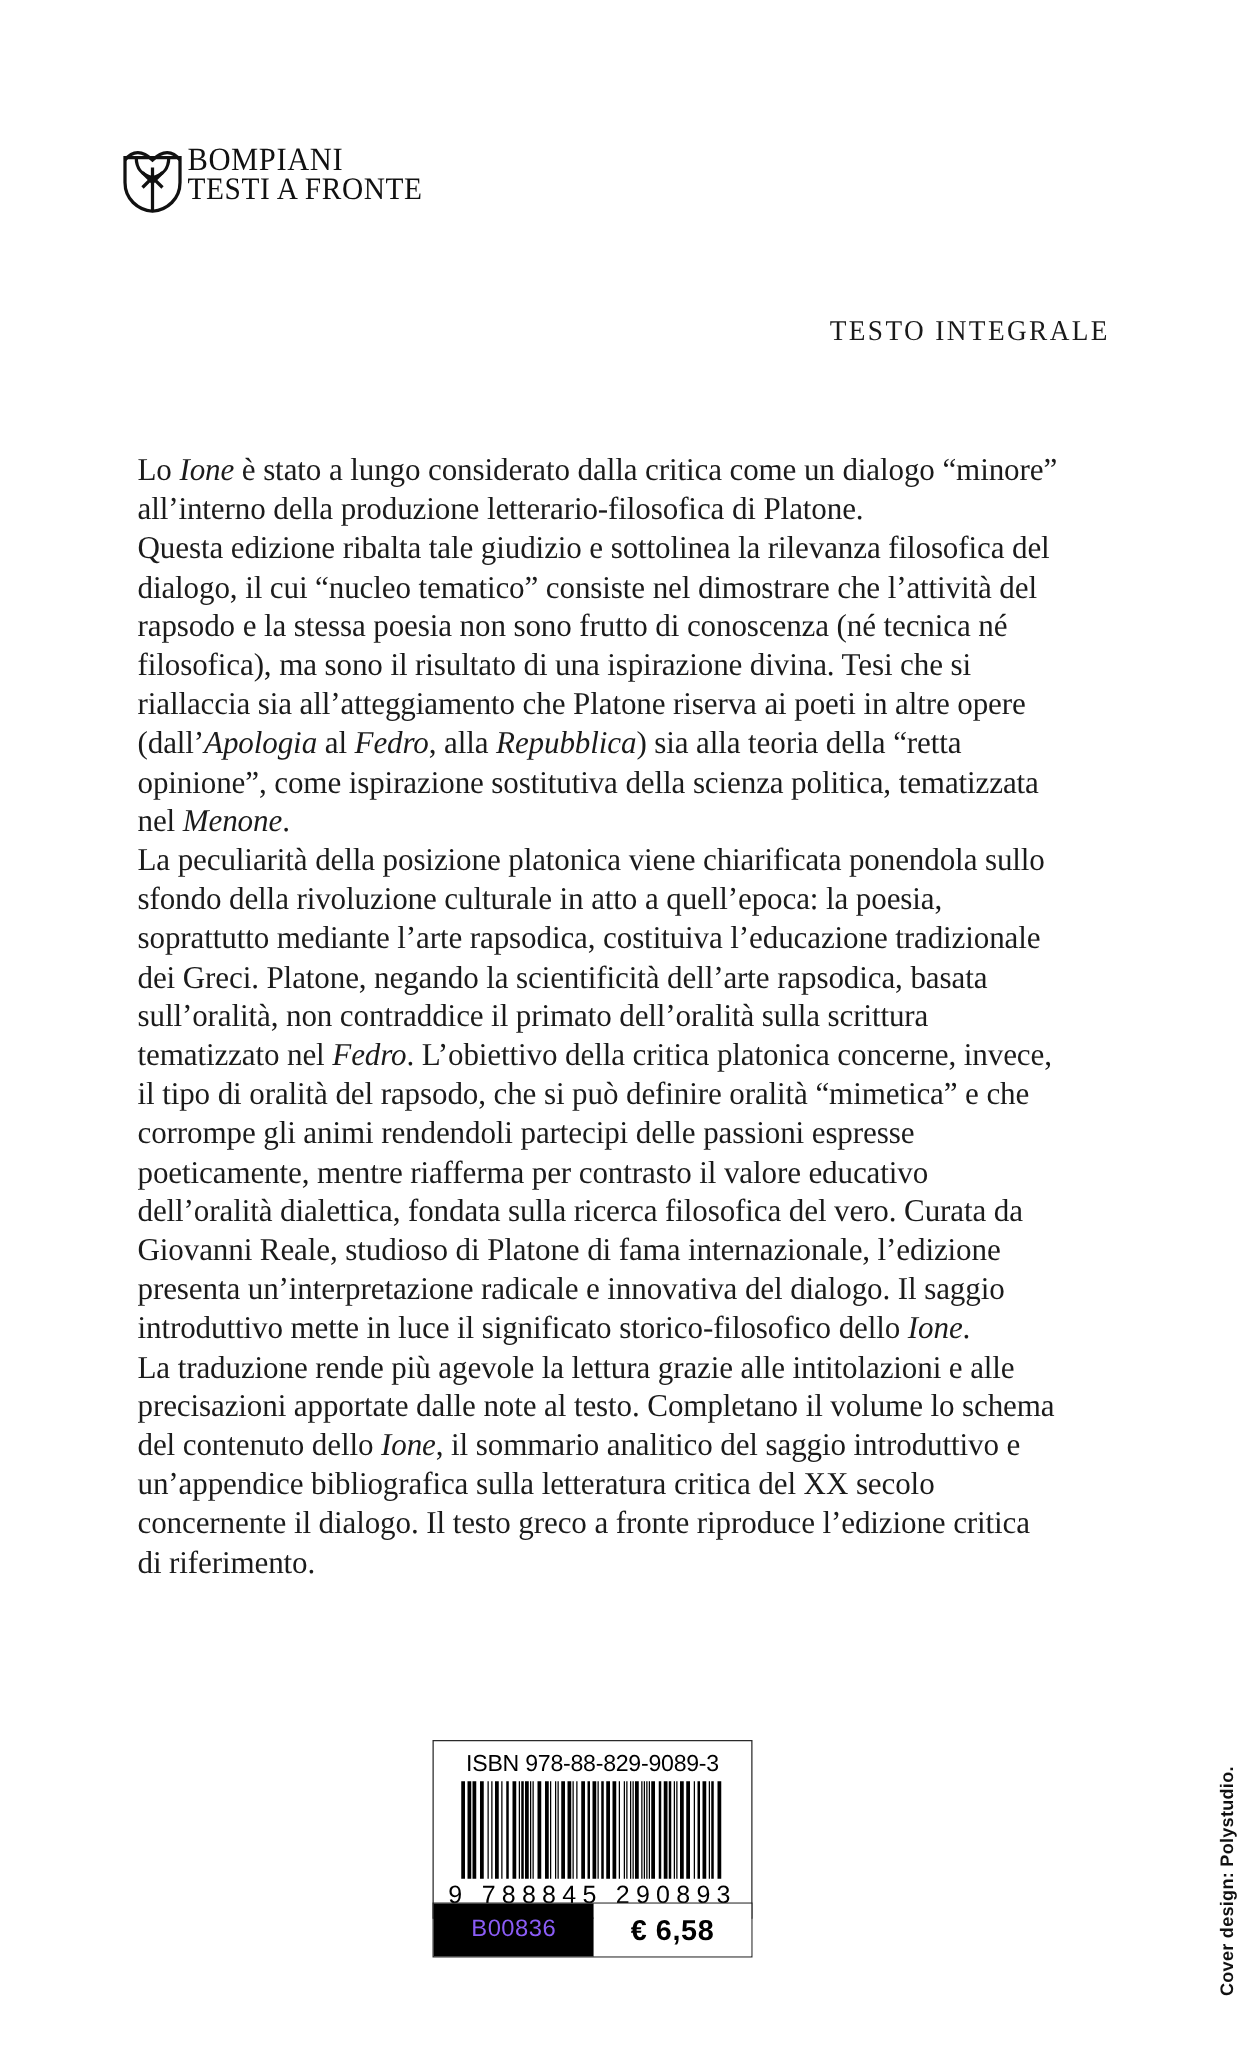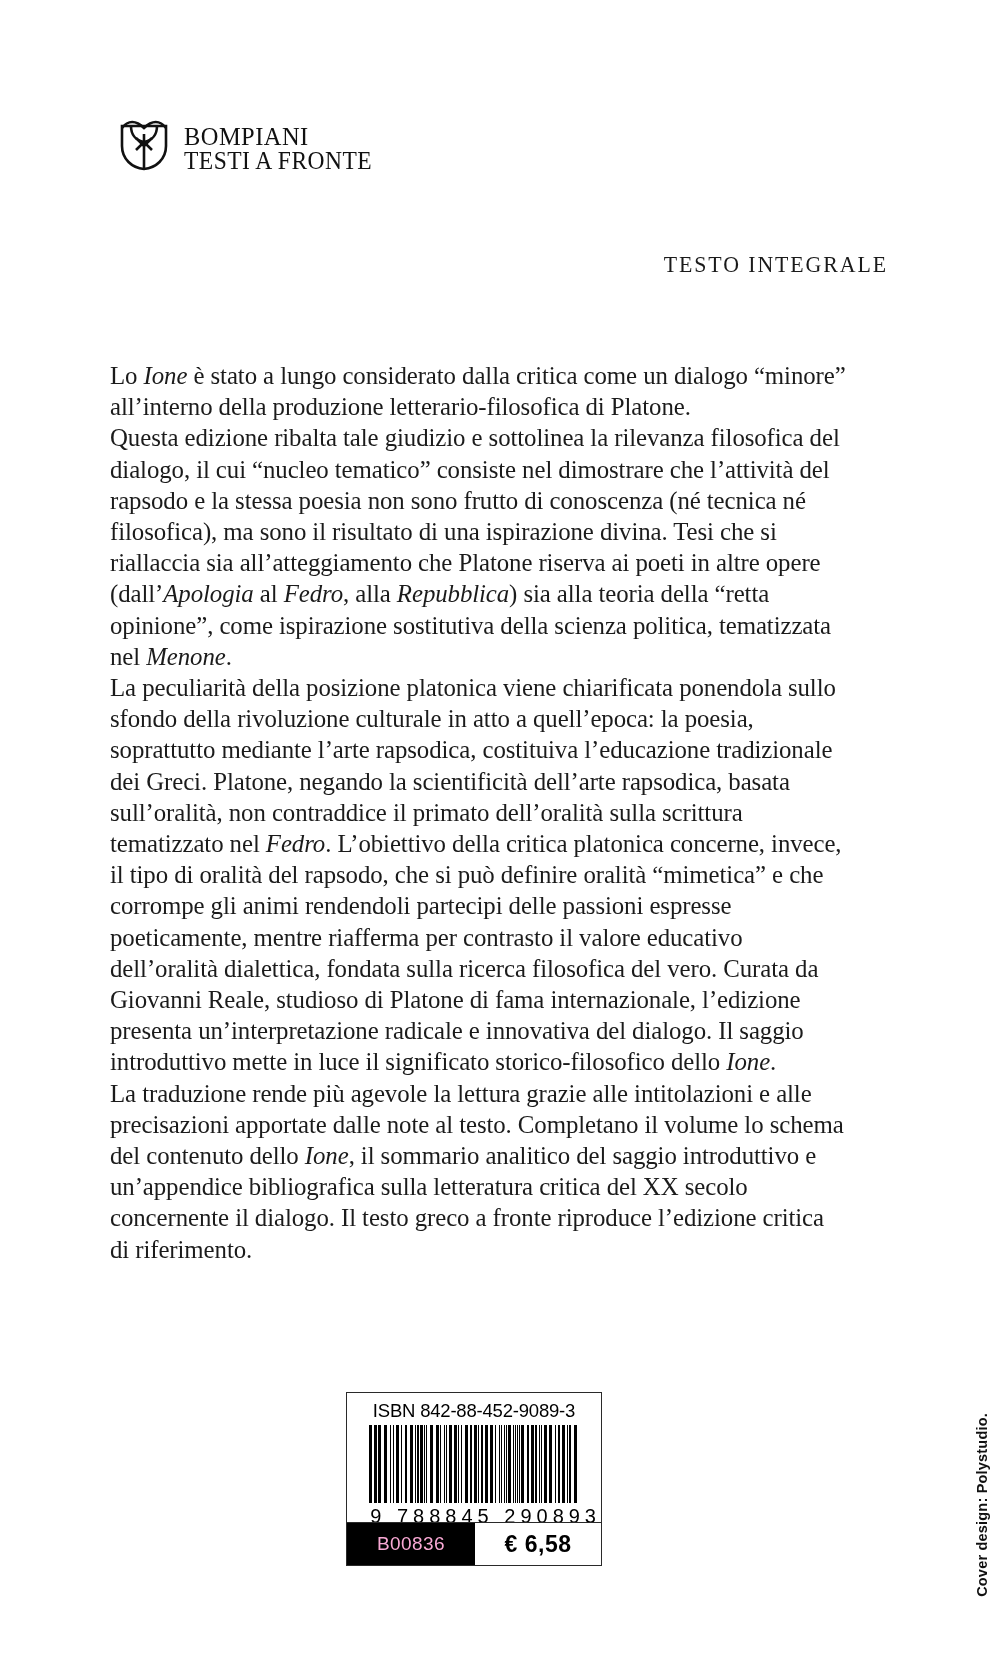--- a/index.html
+++ b/index.html
@@ -18,25 +18,25 @@
 
   .page {
     position: absolute;
     inset: 0;
     background: #ffffff;
   }
 
   
   .logo-block {
     position: absolute;
-    left: 118px;
+    left: 96px;
     top: 116px;
     display: flex;
-    align-items: flex-end;
-    gap: 14px;
+    align-items: flex-start;
+    gap: 2px;
   }
   .logo-mark {
     width: 52px;
     height: 56px;
     flex: 0 0 auto;
   }
   .logo-words {
     display: flex;
     flex-direction: column;
     line-height: 0.92;
@@ -135,38 +135,38 @@
     margin: 0 22px;
     display: flex;
     align-items: stretch;
   }
   .bars span { display: block; background: #000; }
   .bars span.w { background: transparent; }
   .barcode-digits {
     font-family: "Liberation Sans", "DejaVu Sans", sans-serif;
     font-size: 20px;
     letter-spacing: 5px;
-    text-align: right;
+    text-align: center;
     color: #000;
     padding: 2px 0 6px 0;
   }
 
   .bottom-bar {
     position: absolute;
     left: 346px;
     top: 1522px;
     width: 256px;
     height: 44px;
     display: flex;
     box-sizing: border-box;
     border: 1px solid #2a2a2a;
   }
   .code-cell {
     background: #000000;
-    color: #f9a8d4;
+    color: #8b5cf6;
     flex: 0 0 128px;
     display: flex;
     align-items: center;
     justify-content: center;
     font-family: "Liberation Sans", "DejaVu Sans", sans-serif;
     font-size: 19px;
     letter-spacing: 0.4px;
   }
   .price-cell {
     background: #ffffff;
@@ -224,21 +224,21 @@
   <div class="badge">TESTO  INTEGRALE</div>
 
   <div class="blurb">
       <p>Lo <em>Ione</em> è stato a lungo considerato dalla critica come un dialogo “minore” all’interno della produzione letterario-filosofica di Platone.</p>
       <p>Questa edizione ribalta tale giudizio e sottolinea la rilevanza filosofica del dialogo, il cui “nucleo tematico” consiste nel dimostrare che l’attività del rapsodo e la stessa poesia non sono frutto di conoscenza (né tecnica né filosofica), ma sono il risultato di una ispirazione divina. Tesi che si riallaccia sia all’atteggiamento che Platone riserva ai poeti in altre opere (dall’<em>Apologia</em> al <em>Fedro</em>, alla <em>Repubblica</em>) sia alla teoria della “retta opinione”, come ispirazione sostitutiva della scienza politica, tematizzata nel <em>Menone</em>.</p>
       <p>La peculiarità della posizione platonica viene chiarificata ponendola sullo sfondo della rivoluzione culturale in atto a quell’epoca: la poesia, soprattutto mediante l’arte rapsodica, costituiva l’educazione tradizionale dei Greci. Platone, negando la scientificità dell’arte rapsodica, basata sull’oralità, non contraddice il primato dell’oralità sulla scrittura tematizzato nel <em>Fedro</em>. L’obiettivo della critica platonica concerne, invece, il tipo di oralità del rapsodo, che si può definire oralità “mimetica” e che corrompe gli animi rendendoli partecipi delle passioni espresse poeticamente, mentre riafferma per contrasto il valore educativo dell’oralità dialettica, fondata sulla ricerca filosofica del vero. Curata da Giovanni Reale, studioso di Platone di fama internazionale, l’edizione presenta un’interpretazione radicale e innovativa del dialogo. Il saggio introduttivo mette in luce il significato storico-filosofico dello <em>Ione</em>.</p>
       <p>La traduzione rende più agevole la lettura grazie alle intitolazioni e alle precisazioni apportate dalle note al testo. Completano il volume lo schema del contenuto dello <em>Ione</em>, il sommario analitico del saggio introduttivo e un’appendice bibliografica sulla letteratura critica del XX secolo concernente il dialogo. Il testo greco a fronte riproduce l’edizione critica di riferimento.</p>
     </div>
 
   <div class="barcode-panel">
-    <div class="isbn-text">ISBN 842-88-452-9089-3</div>
+    <div class="isbn-text">ISBN 978-88-829-9089-3</div>
     <div class="bars">
         <span style="width: 3px;"></span>
         <span class="w" style="width: 2px;"></span>
         <span style="width: 3px;"></span>
         <span class="w" style="width: 1px;"></span>
         <span style="width: 3px;"></span>
         <span class="w" style="width: 3px;"></span>
         <span style="width: 3px;"></span>
         <span class="w" style="width: 3px;"></span>
         <span style="width: 1px;"></span>

